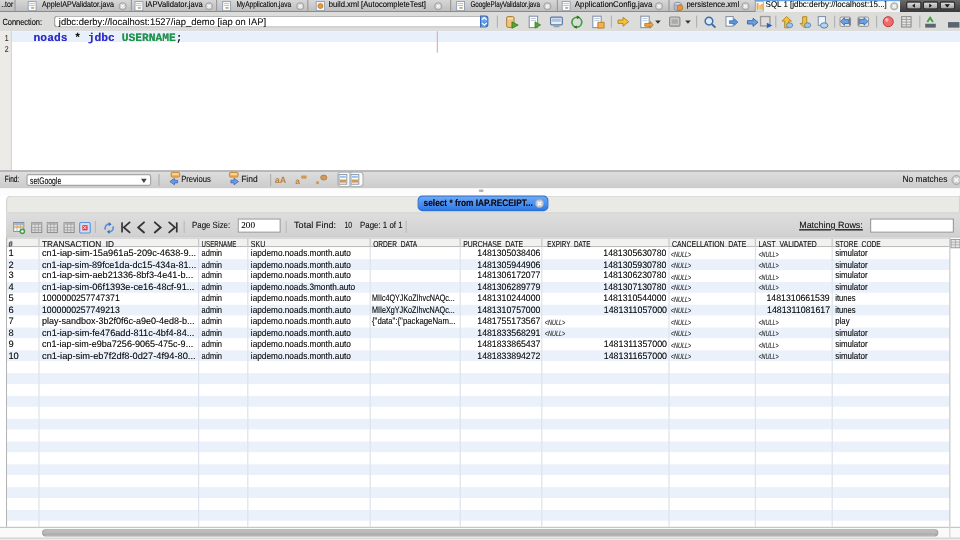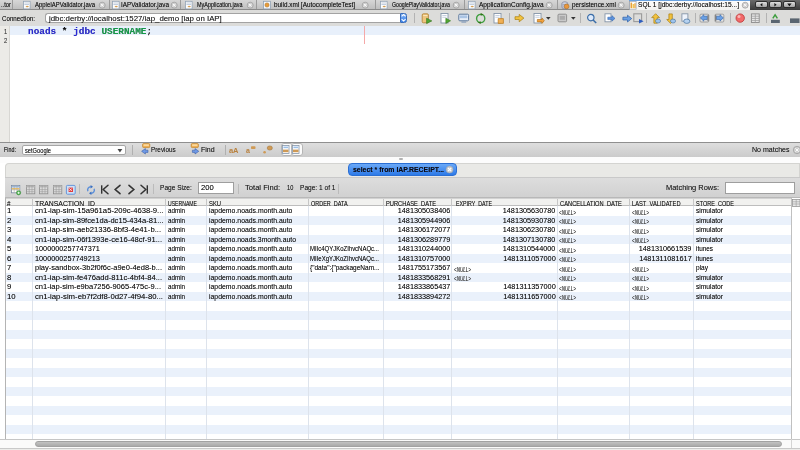--- a/index.html
+++ b/index.html
@@ -346,25 +346,25 @@
 <svg style="left:139.5px;top:185px;" width="9" height="9">
     <path d="M1 0.3 L5.8 4.5 L1 8.7" fill="none" stroke="#333" stroke-width="1.5" stroke-linecap="round"></path>
     <rect x="6.6" y="0.3" width="1.4" height="8.4" fill="#333"></rect>
   </svg>
 <div class="a" style="left:78.8px;top:184px;width:1px;height:10px;background:#bbb;"></div>
 <div class="a" style="left:153.2px;top:184px;width:1px;height:10px;background:#bbb;"></div>
 <div class="a" style="left:238.2px;top:184px;width:1px;height:10px;background:#bbb;"></div>
 <div class="a" style="left:338.3px;top:184px;width:1px;height:10px;background:#bbb;"></div>
 <div class="t" style="top:183.9px;font-family:'Liberation Sans',sans-serif;font-size:7.5px;color:#222;left:159.6px;transform:scaleX(0.8765);transform-origin:0 0;">Page Size:</div>
 <div class="a" style="left:197.8px;top:182px;width:36.1px;height:12px;background:#fff;border:1px solid #9e9e9e;"></div>
-<div class="t" style="top:184.2px;font-family:Liberation Sans, sans-serif;font-size:7.5px;color:#111;left:201px;transform:scaleX(1.0227);transform-origin:0 0;">200</div>
+<div class="t" style="top:184.2px;font-family:Liberation Serif, serif;font-size:7.5px;color:#111;left:201px;transform:scaleX(1.0227);transform-origin:0 0;">200</div>
 <div class="t" style="top:183.9px;font-family:'Liberation Sans',sans-serif;font-size:7.5px;color:#222;left:244.6px;transform:scaleX(1.0138);transform-origin:0 0;">Total Find:</div>
 <div class="t" style="top:183.9px;font-family:'Liberation Sans',sans-serif;font-size:7.5px;color:#222;left:287.1px;transform:scaleX(0.7551);transform-origin:0 0;">10</div>
 <div class="t" style="top:183.9px;font-family:'Liberation Sans',sans-serif;font-size:7.5px;color:#222;left:300.2px;transform:scaleX(0.8776);transform-origin:0 0;">Page: 1 of 1</div>
-<div class="t" style="top:183.9px;font-family:'Liberation Sans',sans-serif;font-size:7.5px;color:#222;left:665.8px;transform:scaleX(0.9933);transform-origin:0 0;">Matching Rows:</div>
+<div class="t" style="top:183.9px;font-family:'Liberation Sans',sans-serif;font-size:7.5px;color:#222;left:665.8px;transform:scaleX(0.9933);transform-origin:0 0;text-decoration:underline;">Matching Rows:</div>
 <div class="a" style="left:725.1px;top:182px;width:70.1px;height:12px;background:#fff;border:1px solid #9e9e9e;"></div>
 <div class="a" style="left:5px;top:197.7px;width:786px;height:8.700000000000017px;background:#f1f1ef;border-bottom:1px solid #bdbdbd;border-top:1px solid #d2d2d2;"></div>
 <div class="a" style="left:5px;top:197.7px;width:1px;height:243.3px;background:#b4b4b4;"></div>
 <div class="a" style="left:791px;top:197.7px;width:1px;height:243.3px;background:#c0c0c0;"></div>
 <div class="t" style="top:199.6px;font-family:'Liberation Sans',sans-serif;font-size:7.3px;color:#222;left:7px;transform:scaleX(0.8615);transform-origin:0 0;">#</div>
 <div class="t" style="top:199.6px;font-family:'Liberation Sans',sans-serif;font-size:7.3px;color:#222;left:35px;transform:scaleX(0.9426);transform-origin:0 0;">TRANSACTION_ID</div>
 <div class="t" style="top:199.6px;font-family:'Liberation Sans',sans-serif;font-size:7.3px;color:#222;left:168px;transform:scaleX(0.7012);transform-origin:0 0;">USERNAME</div>
 <div class="t" style="top:199.6px;font-family:'Liberation Sans',sans-serif;font-size:7.3px;color:#222;left:209.3px;transform:scaleX(0.7992);transform-origin:0 0;">SKU</div>
 <div class="t" style="top:199.6px;font-family:'Liberation Sans',sans-serif;font-size:7.3px;color:#222;left:310.7px;transform:scaleX(0.7521);transform-origin:0 0;">ORDER_DATA</div>
 <div class="t" style="top:199.6px;font-family:'Liberation Sans',sans-serif;font-size:7.3px;color:#222;left:386px;transform:scaleX(0.7870);transform-origin:0 0;">PURCHASE_DATE</div>

